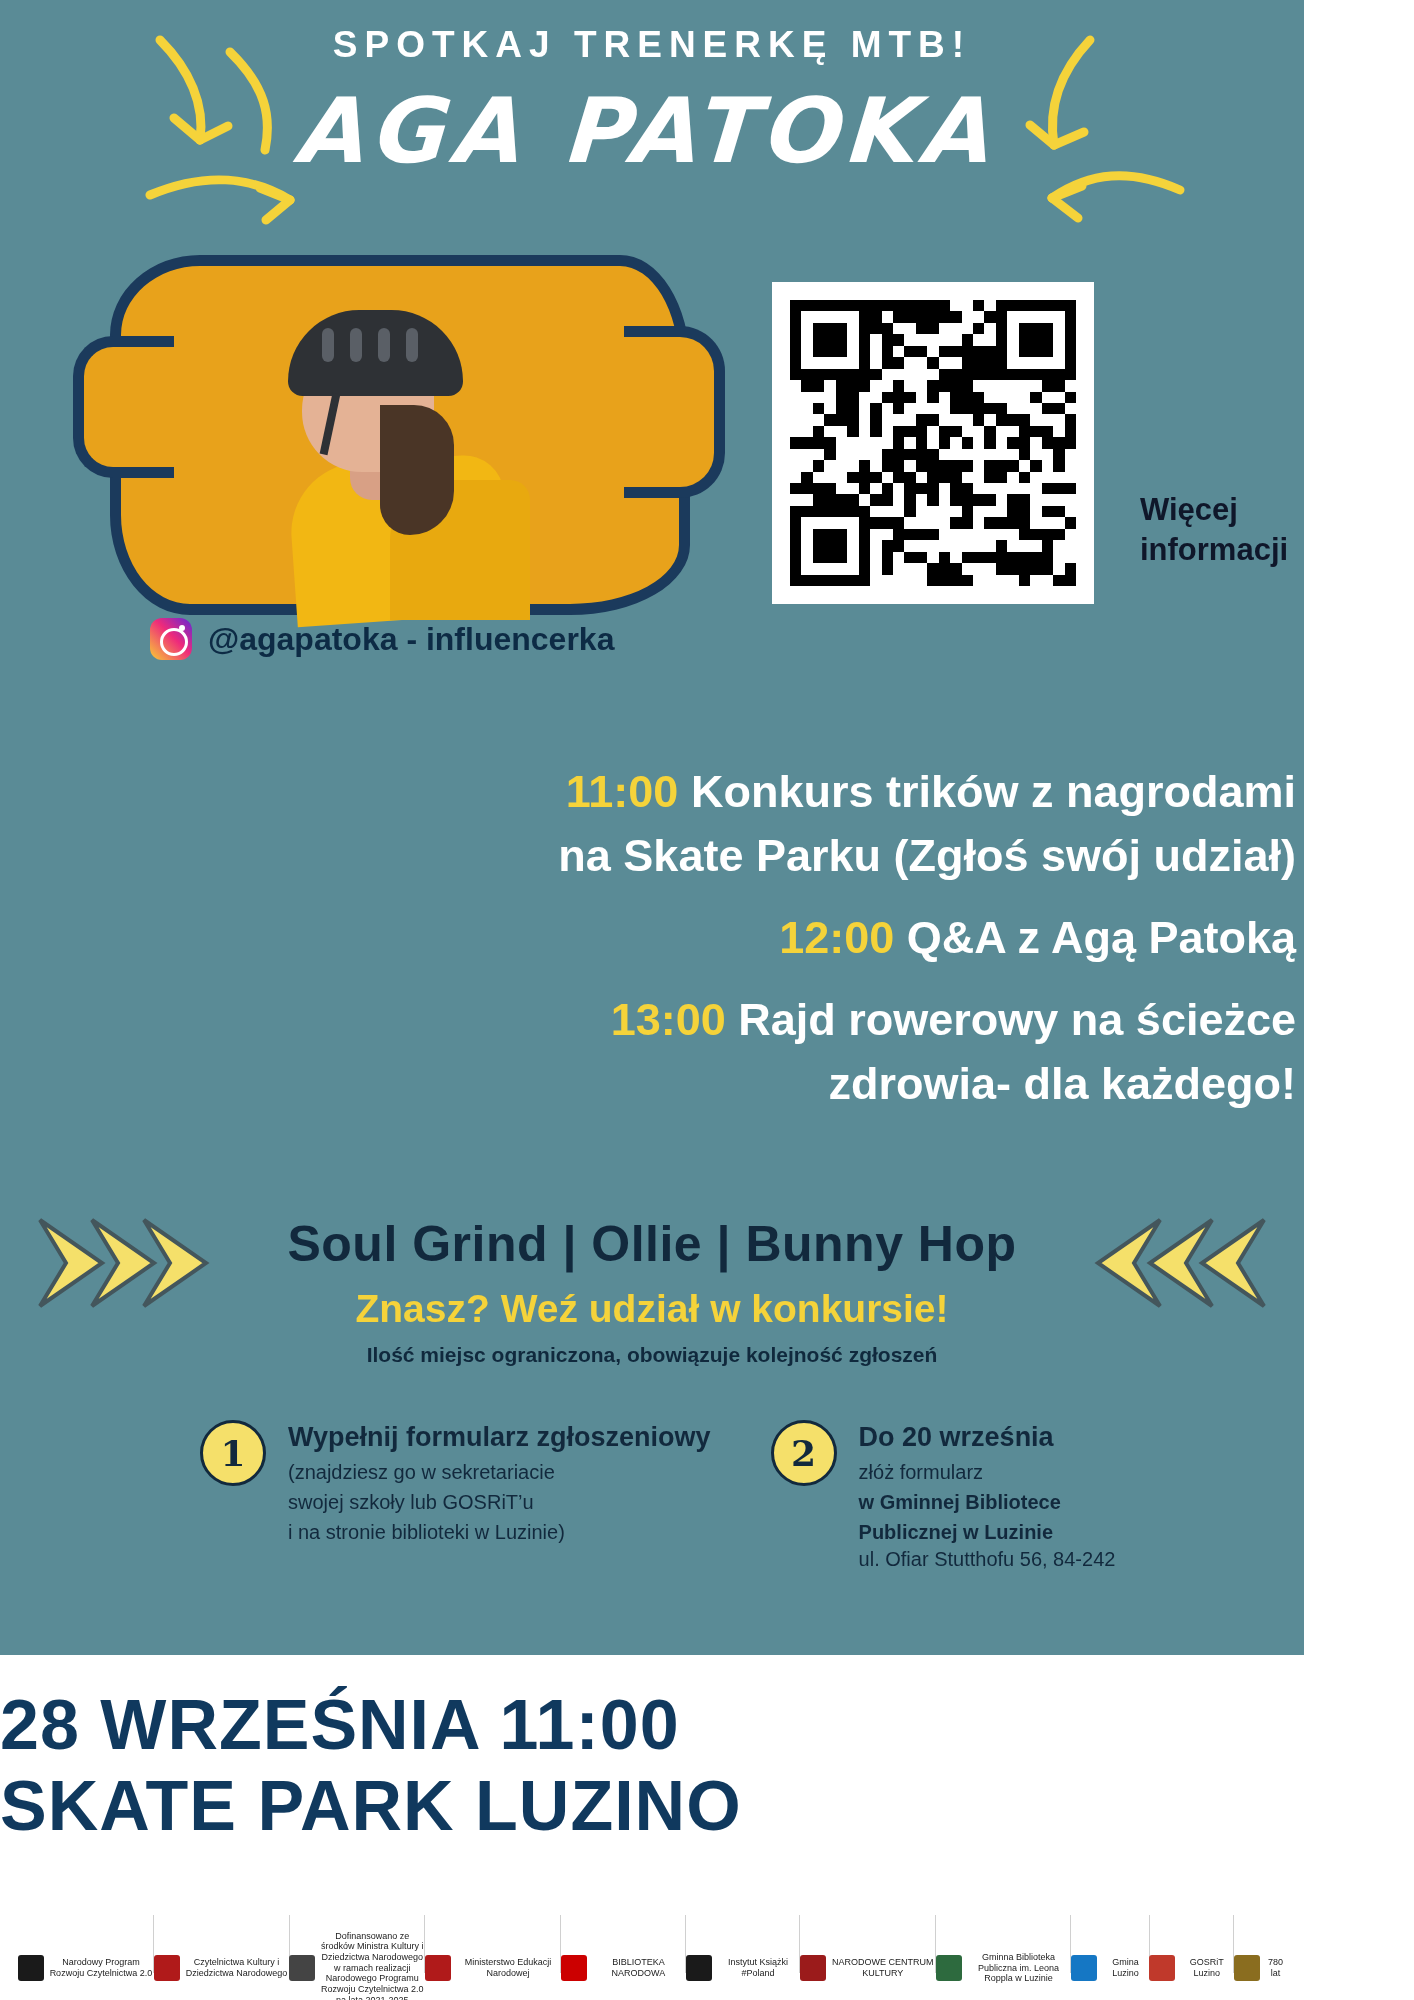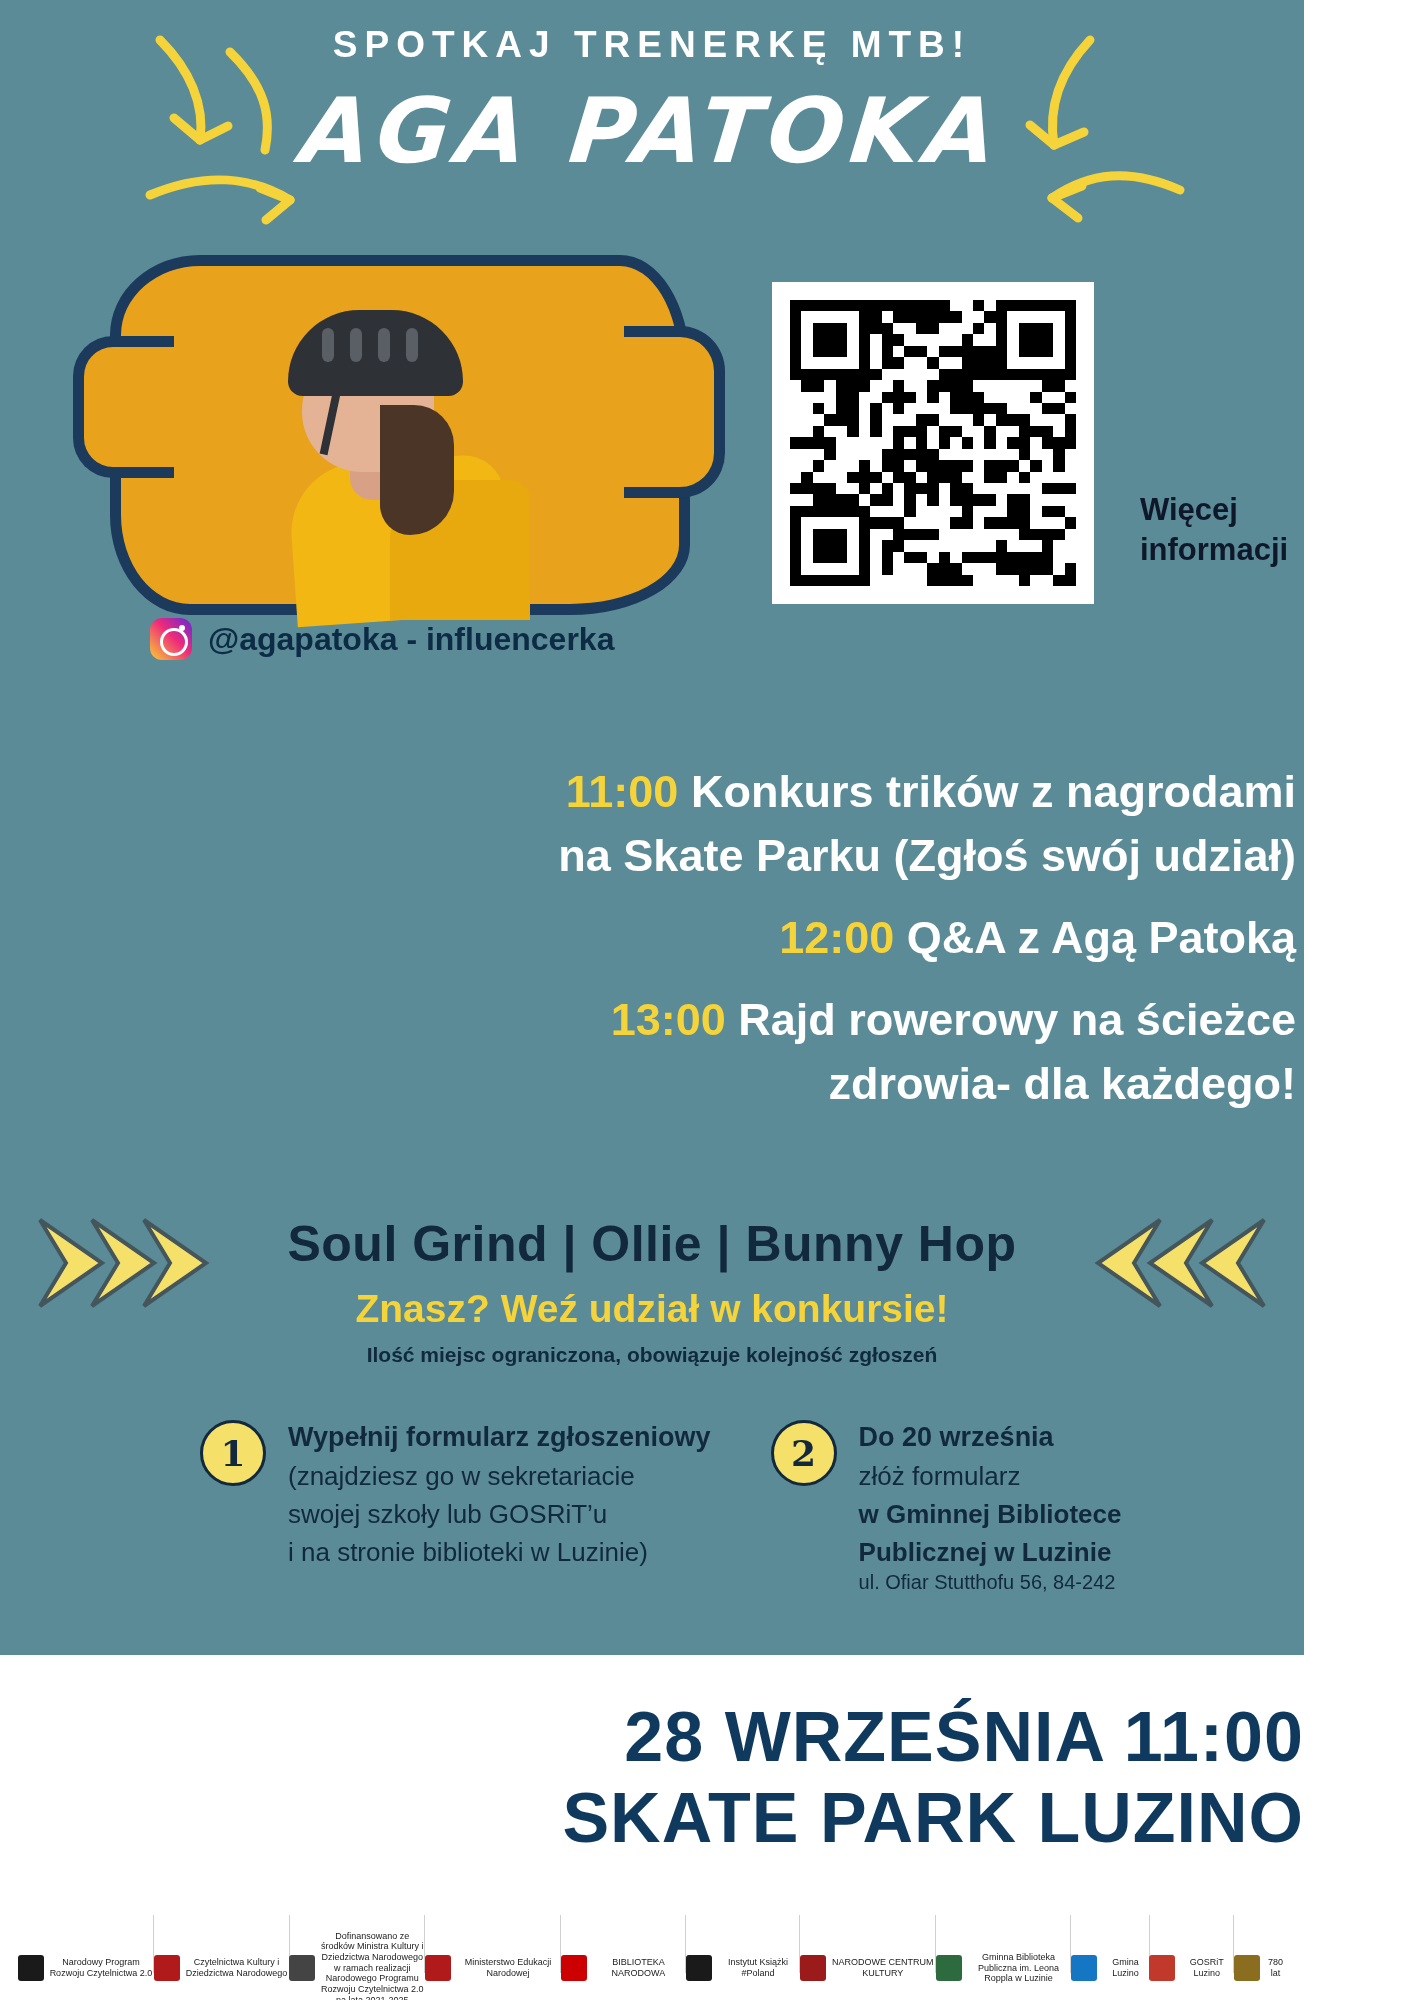--- a/index.html
+++ b/index.html
@@ -267,39 +267,39 @@
     font-size: 36px;
     font-weight: bold;
     display: flex; align-items: center; justify-content: center;
     font-family: "DejaVu Serif", serif;
   }
   .step-body { color: #12293d; }
   .step-title {
     font-size: 27px; font-weight: bold; line-height: 1.28;
   }
   .step-text {
-    font-size: 26px; line-height: 1.32; margin-top: 4px;
+    font-size: 20px; line-height: 1.32; margin-top: 4px;
   }
   .step-addr { font-size: 20px; margin-top: 2px; }
 
   
   .band {
     position: absolute;
     left: 0; right: 0; bottom: 0;
     height: 345px;
     background: #ffffff;
   }
   .band-title {
-    text-align: right;
+    text-align: left;
     color: #10395e;
     font-weight: bold;
     font-size: 70px;
     letter-spacing: 1px;
     line-height: 1.16;
-    padding-top: 42px;
+    padding-top: 30px;
   }
   .logos {
     position: absolute;
     left: 0; right: 0; bottom: 8px;
     height: 96px;
     display: flex;
     align-items: center;
     justify-content: space-between;
     padding: 0 18px;
   }

